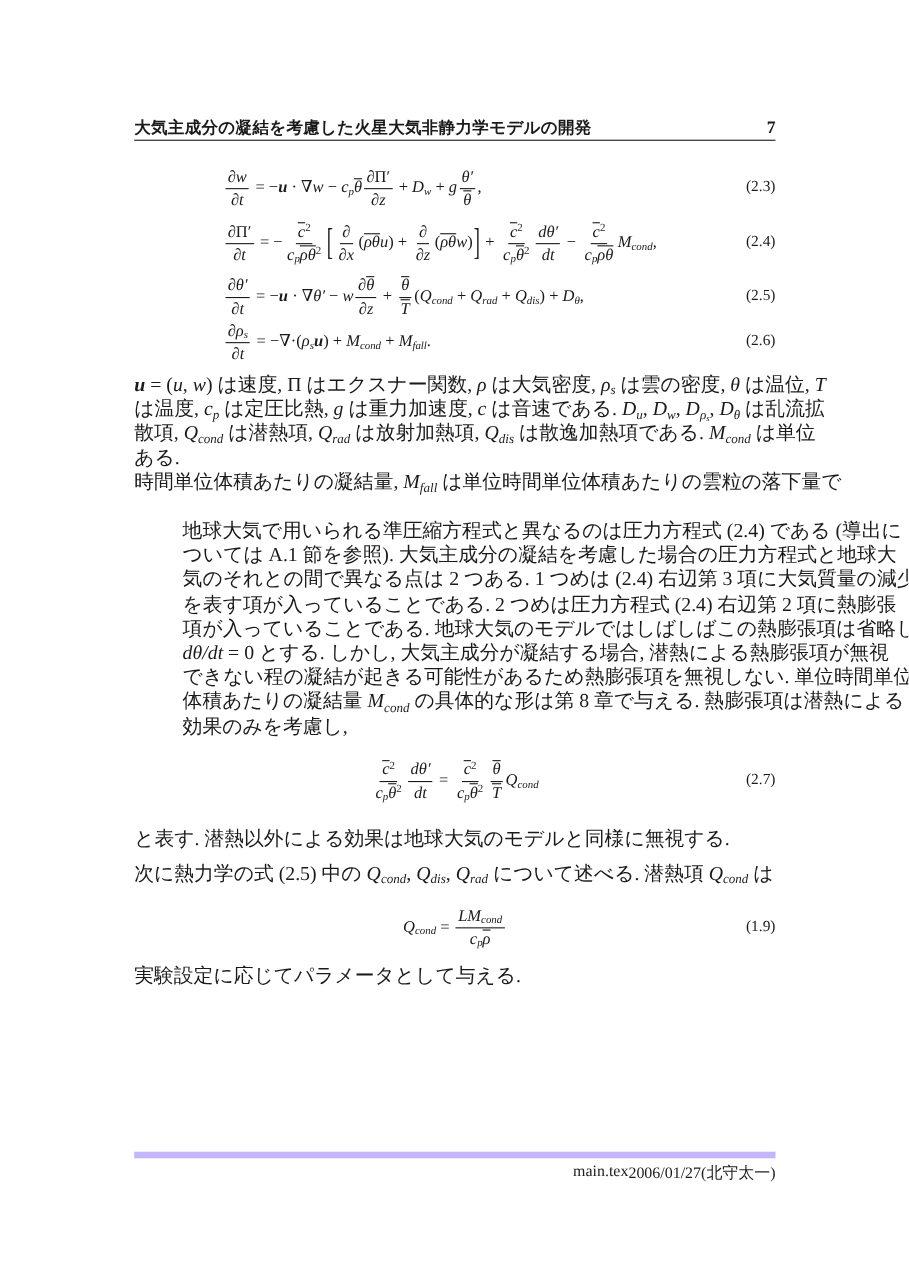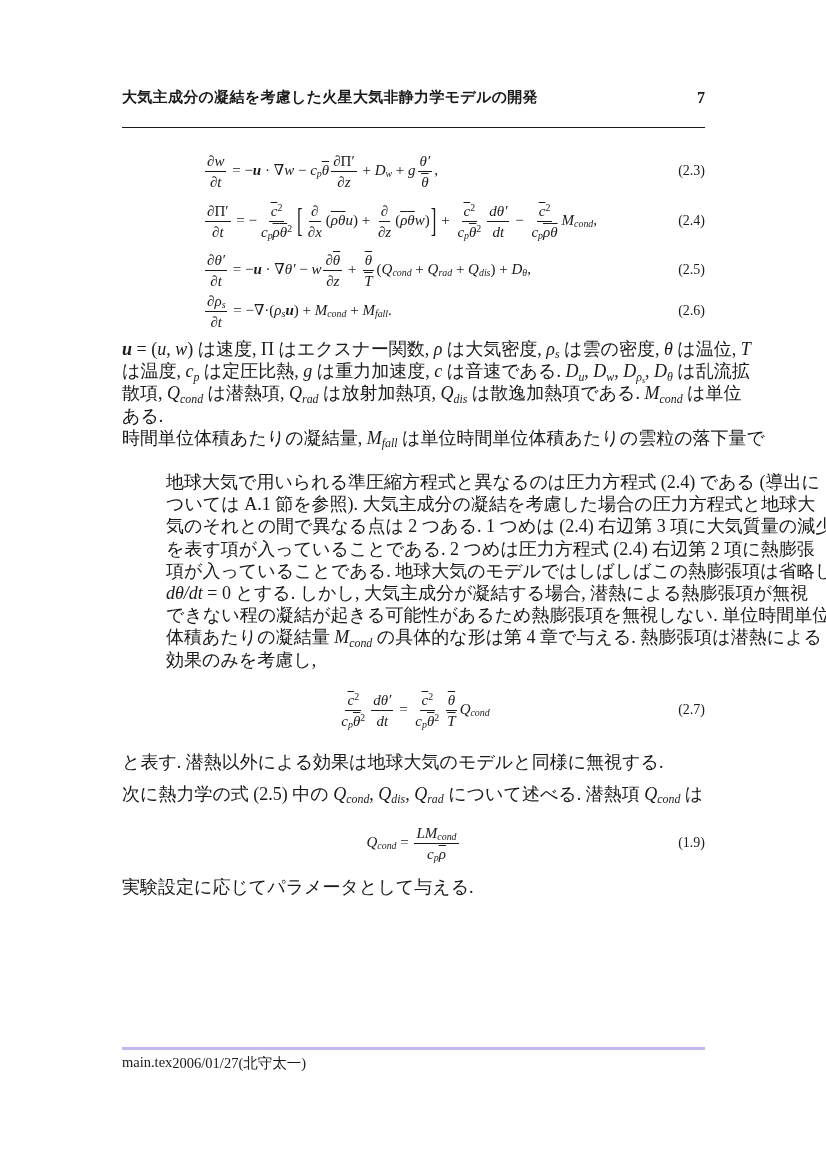--- a/index.html
+++ b/index.html
@@ -2,21 +2,21 @@
 <html><head>
 <meta charset="utf-8">
 <style>
   html,body{margin:0;padding:0;background:#ffffff;}
   .page{position:relative;width:826px;height:1169px;background:#ffffff;color:#1a1a1a;
         font-family:"Liberation Serif","DejaVu Serif",serif;overflow:hidden;}
 
   
   .header{position:absolute;left:122px;top:100px;width:583px;height:28px;box-sizing:border-box;
           border-bottom:1.5px solid #1a1a1a;display:flex;justify-content:space-between;
-          align-items:flex-end;padding-bottom:20px;}
+          align-items:flex-end;padding-bottom:1px;}
   .htitle{font-family:"Liberation Sans","DejaVu Sans",sans-serif;font-weight:600;font-size:15px;letter-spacing:.3px;}
   .hpage{font-family:"Liberation Serif","DejaVu Serif",serif;font-weight:700;font-size:16px;}
 
   
   .eqgroup{position:absolute;left:122px;top:148px;width:583px;}
   .eqrow{position:relative;display:flex;align-items:center;}
   .eqrow.r1{height:46px;} .eqrow.r2{height:54px;} .eqrow.r3{height:44px;} .eqrow.r4{height:38px;}
   .eqbody{margin-left:81px;font-size:15px;white-space:nowrap;}
   .eqnum{position:absolute;right:0;top:50%;transform:translateY(-50%);font-size:14px;font-style:normal;}
   .eqrow.abs{position:absolute;left:122px;width:583px;justify-content:center;}
@@ -36,22 +36,22 @@
   .fden{padding:1px 2px 0;}
   .big{display:inline-block;transform:scaleY(2.0);transform-origin:center;vertical-align:middle;
        font-weight:300;font-size:17px;padding:0 1px;}
 
   
   .para{position:absolute;left:122px;width:660px;font-size:18px;}
   .para .line{line-height:22.2px;height:22.2px;white-space:nowrap;}
   .p1{top:338px;} .p2{top:471px;margin-left:44px;} .p3{top:751px;} .p4{top:783px;} .p5{top:876px;}
 
   
-  .footer{position:absolute;left:122px;top:1047px;width:583px;border-top:3px solid #c4b5fd;
-          padding-top:4px;display:flex;justify-content:flex-start;font-size:14.5px;}
+  .footer{position:absolute;left:122px;top:1047px;width:583px;border-top:6px solid #c4b5fd;
+          padding-top:4px;display:flex;justify-content:flex-end;font-size:14.5px;}
 </style>
 </head>
 <body>
 
 <div class="page">
 
   <div class="header">
     <span class="htitle">大気主成分の凝結を考慮した火星大気非静力学モデルの開発</span>
     <span class="hpage">7</span>
   </div>
@@ -125,21 +125,21 @@
       <div class="line"><span class="rm">時間単位体積あたりの凝結量, </span><span class="it">M</span><span class="sub"><span class="it">fall</span></span><span class="rm"> は単位時間単位体積あたりの雲粒の落下量で</span></div>
     </div>
   <div class="para p2">
       <div class="line"><span class="rm">地球大気で用いられる準圧縮方程式と異なるのは圧力方程式 (2.4) である (導出に</span></div>
       <div class="line"><span class="rm">ついては A.1 節を参照). 大気主成分の凝結を考慮した場合の圧力方程式と地球大</span></div>
       <div class="line"><span class="rm">気のそれとの間で異なる点は 2 つある. 1 つめは (2.4) 右辺第 3 項に大気質量の減少</span></div>
       <div class="line"><span class="rm">を表す項が入っていることである. 2 つめは圧力方程式 (2.4) 右辺第 2 項に熱膨張</span></div>
       <div class="line"><span class="rm">項が入っていることである. 地球大気のモデルではしばしばこの熱膨張項は省略し</span></div>
       <div class="line"><span class="it">dθ/dt</span><span class="rm"> = 0 とする. しかし, 大気主成分が凝結する場合, 潜熱による熱膨張項が無視</span></div>
       <div class="line"><span class="rm">できない程の凝結が起きる可能性があるため熱膨張項を無視しない. 単位時間単位</span></div>
-      <div class="line"><span class="rm">体積あたりの凝結量 </span><span class="it">M</span><span class="sub"><span class="it">cond</span></span><span class="rm"> の具体的な形は第 4 章で与える. 熱膨張項は潜熱による</span></div>
+      <div class="line"><span class="rm">体積あたりの凝結量 </span><span class="it">M</span><span class="sub"><span class="it">cond</span></span><span class="rm"> の具体的な形は第 8 章で与える. 熱膨張項は潜熱による</span></div>
       <div class="line"><span class="rm">効果のみを考慮し,</span></div>
     </div>
 
   <div class="eqrow abs e27">
     <span class="eqbody"><span class="frac">
           <span class="fnum"><span class="ov"><span class="it">c</span></span><span class="sup"><span class="rm">2</span></span></span>
           <span class="fden"><span class="it">c</span><span class="sub"><span class="it">p</span></span><span class="ov"><span class="it">θ</span></span><span class="sup"><span class="rm">2</span></span></span>
         </span><span class="frac">
           <span class="fnum"><span class="it">dθ′</span></span>
           <span class="fden"><span class="it">dt</span></span>

